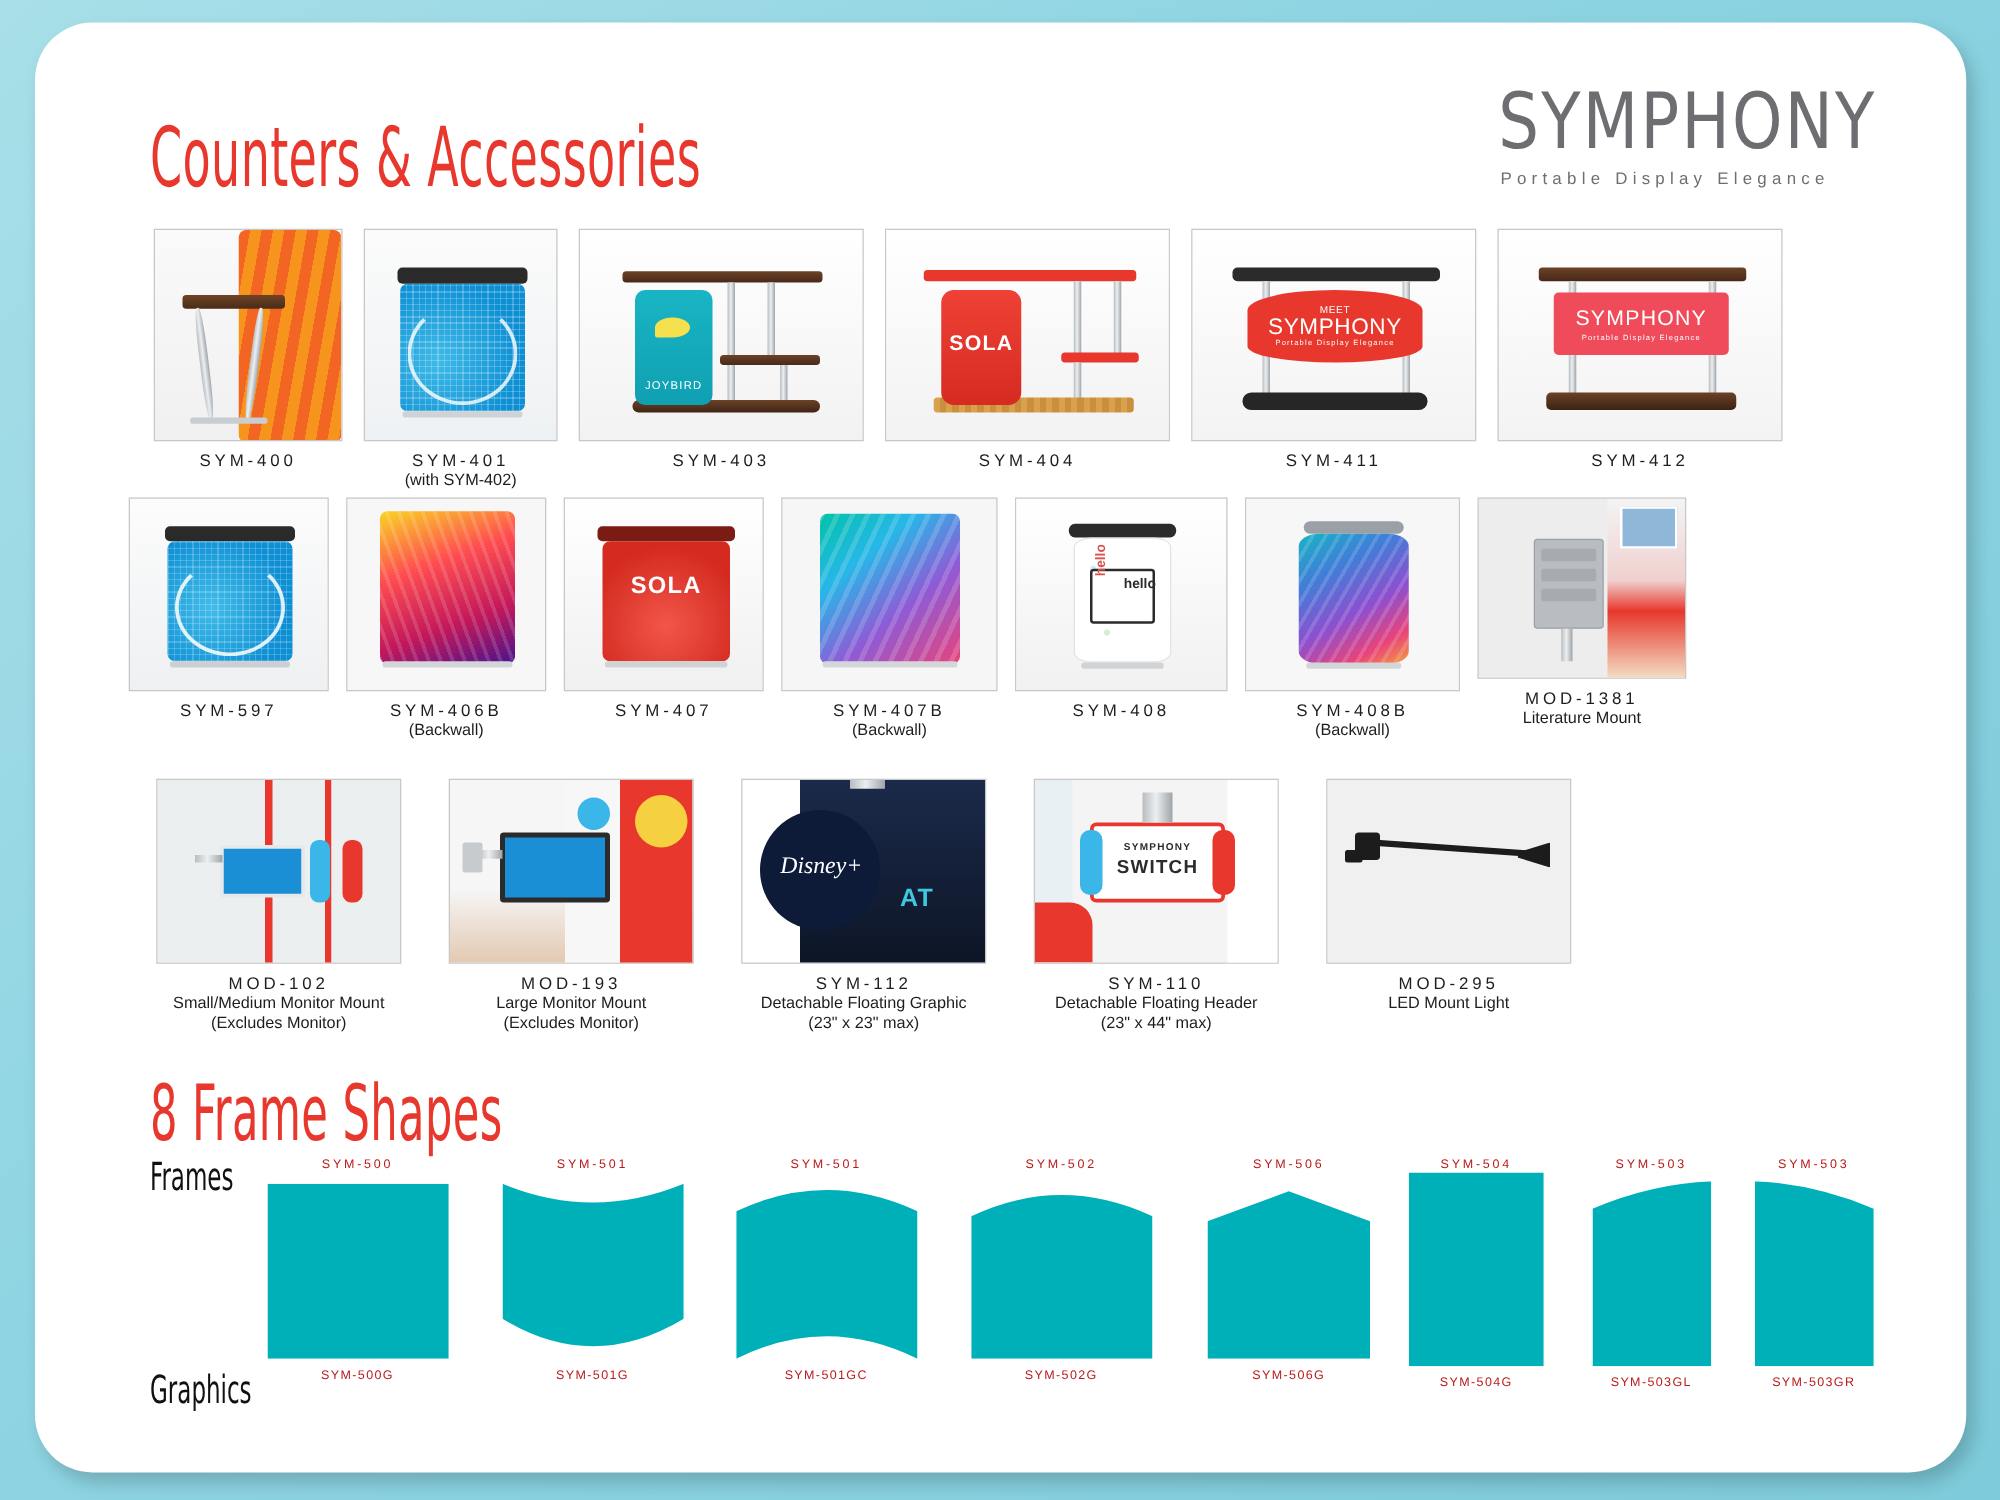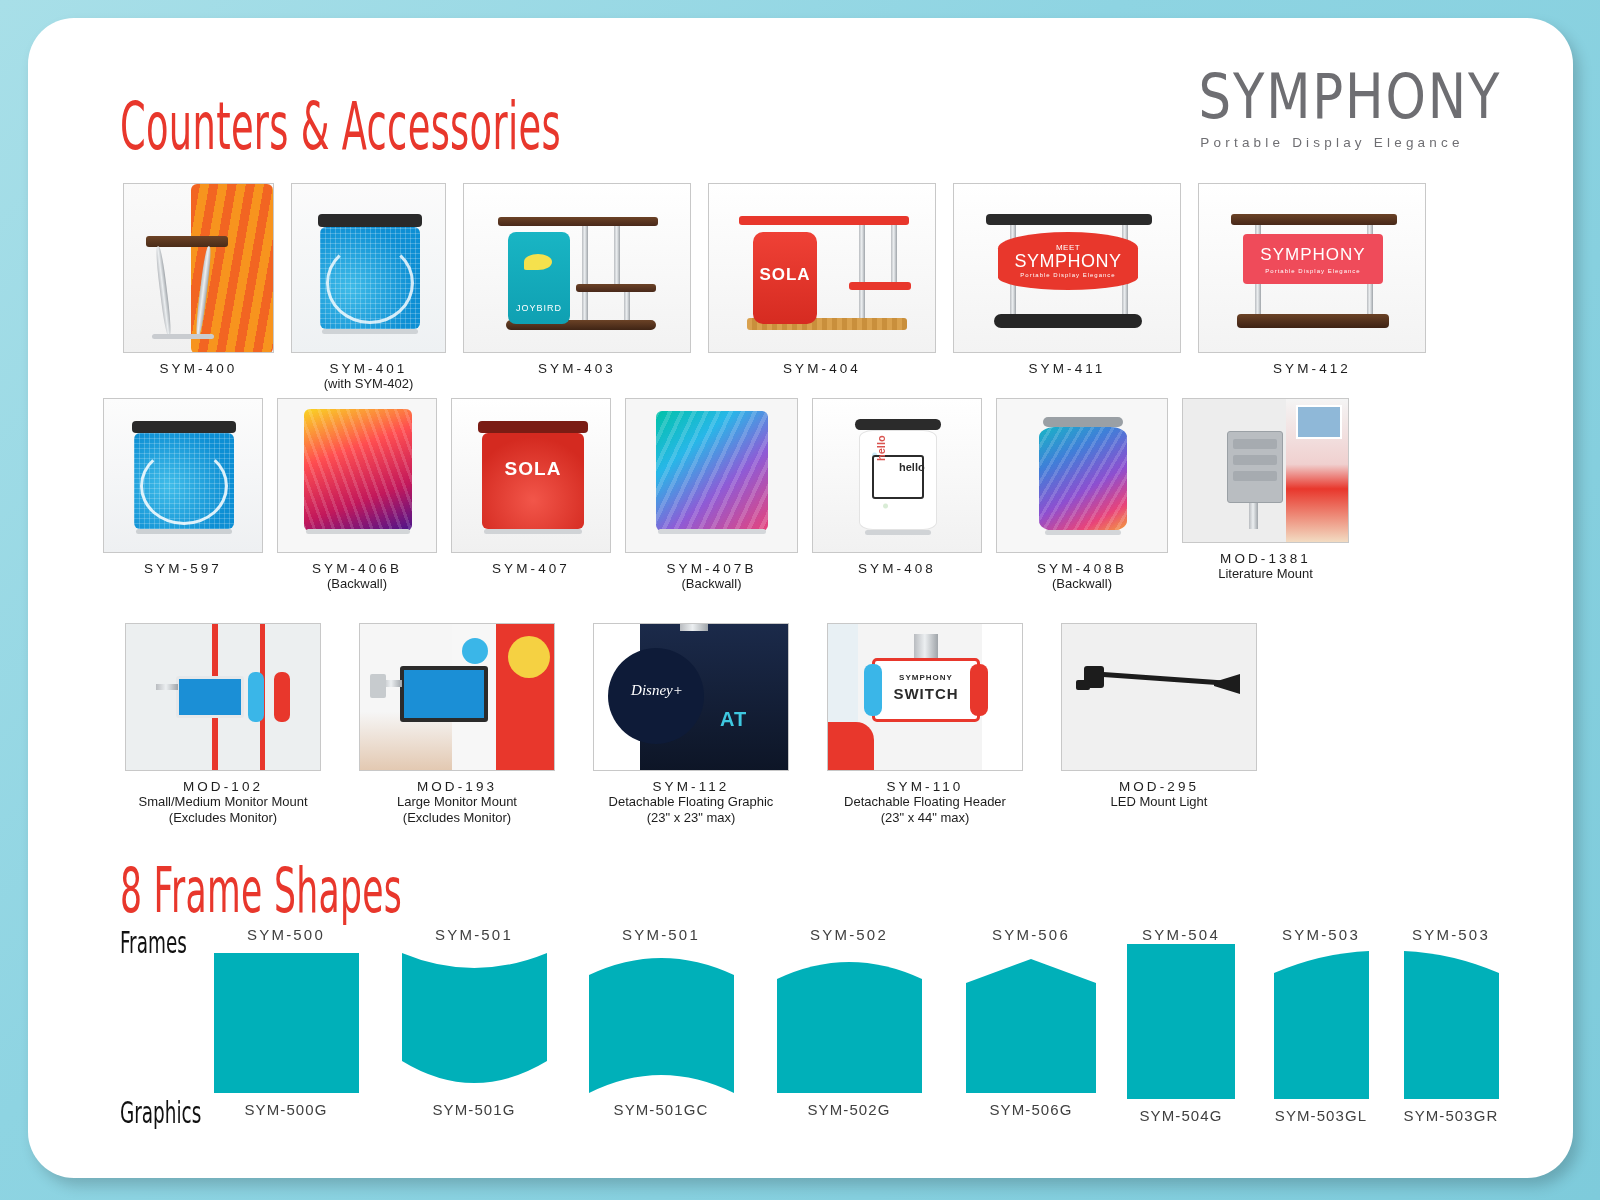--- a/index.html
+++ b/index.html
@@ -102,21 +102,21 @@
     white-space: nowrap;
   }
   #lbl-frames   { left: 92px; top: 906px; }
   #lbl-graphics { left: 92px; top: 1076px; }
 
   .shape-col {
     position: absolute;
     text-align: center;
   }
   .shape-code {
-    font-size: 15px; color: #404040; letter-spacing: 2.2px; white-space: nowrap;
+    font-size: 10px; color: #b91c1c; letter-spacing: 2.2px; white-space: nowrap;
   }
   .shape-code.g { letter-spacing: 1.1px; }
   .shape-box { position: relative; margin: 10px auto 8px; }
   .shape-box svg { display: block; }
 </style>
 </head>
 <body>
 
 <div id="page">
   <div id="card">
@@ -369,21 +369,21 @@
         <div class="code">MOD-193</div>
         <div class="sub">Large Monitor Mount</div>
         <div class="sub">(Excludes Monitor)</div>
       </div>
 
       <div class="pcell">
         <div class="thumb" style="width:196px;height:148px;">
           <div class="bg-full" style="background:#ffffff;"></div>
           <div style="position:absolute;left:46px;top:0;width:150px;height:148px;background:linear-gradient(180deg,#1b2a4a,#0d1526);"></div>
           <div style="position:absolute;left:14px;top:24px;width:96px;height:96px;background:#0e1b38;border-radius:50%;"></div>
-          <div style="position:absolute;left:30px;top:58px;width:66px;height:22px;color:#fff;font-size:15px;font-family:'Liberation Serif',serif;font-style:italic;">Disney+</div>
+          <div style="position:absolute;left:30px;top:58px;width:66px;height:22px;color:#fff;font-size:19px;font-family:'Liberation Serif',serif;font-style:italic;">Disney+</div>
           <div style="position:absolute;left:126px;top:84px;color:#3ec8e0;font-size:20px;font-weight:bold;letter-spacing:1px;text-align:right;">AT</div>
           <div class="post" style="left:86px;top:0;width:28px;height:7px;"></div>
         </div>
         <div class="code">SYM-112</div>
         <div class="sub">Detachable Floating Graphic</div>
         <div class="sub">(23" x 23" max)</div>
       </div>
 
       <div class="pcell">
         <div class="thumb" style="width:196px;height:148px;">

